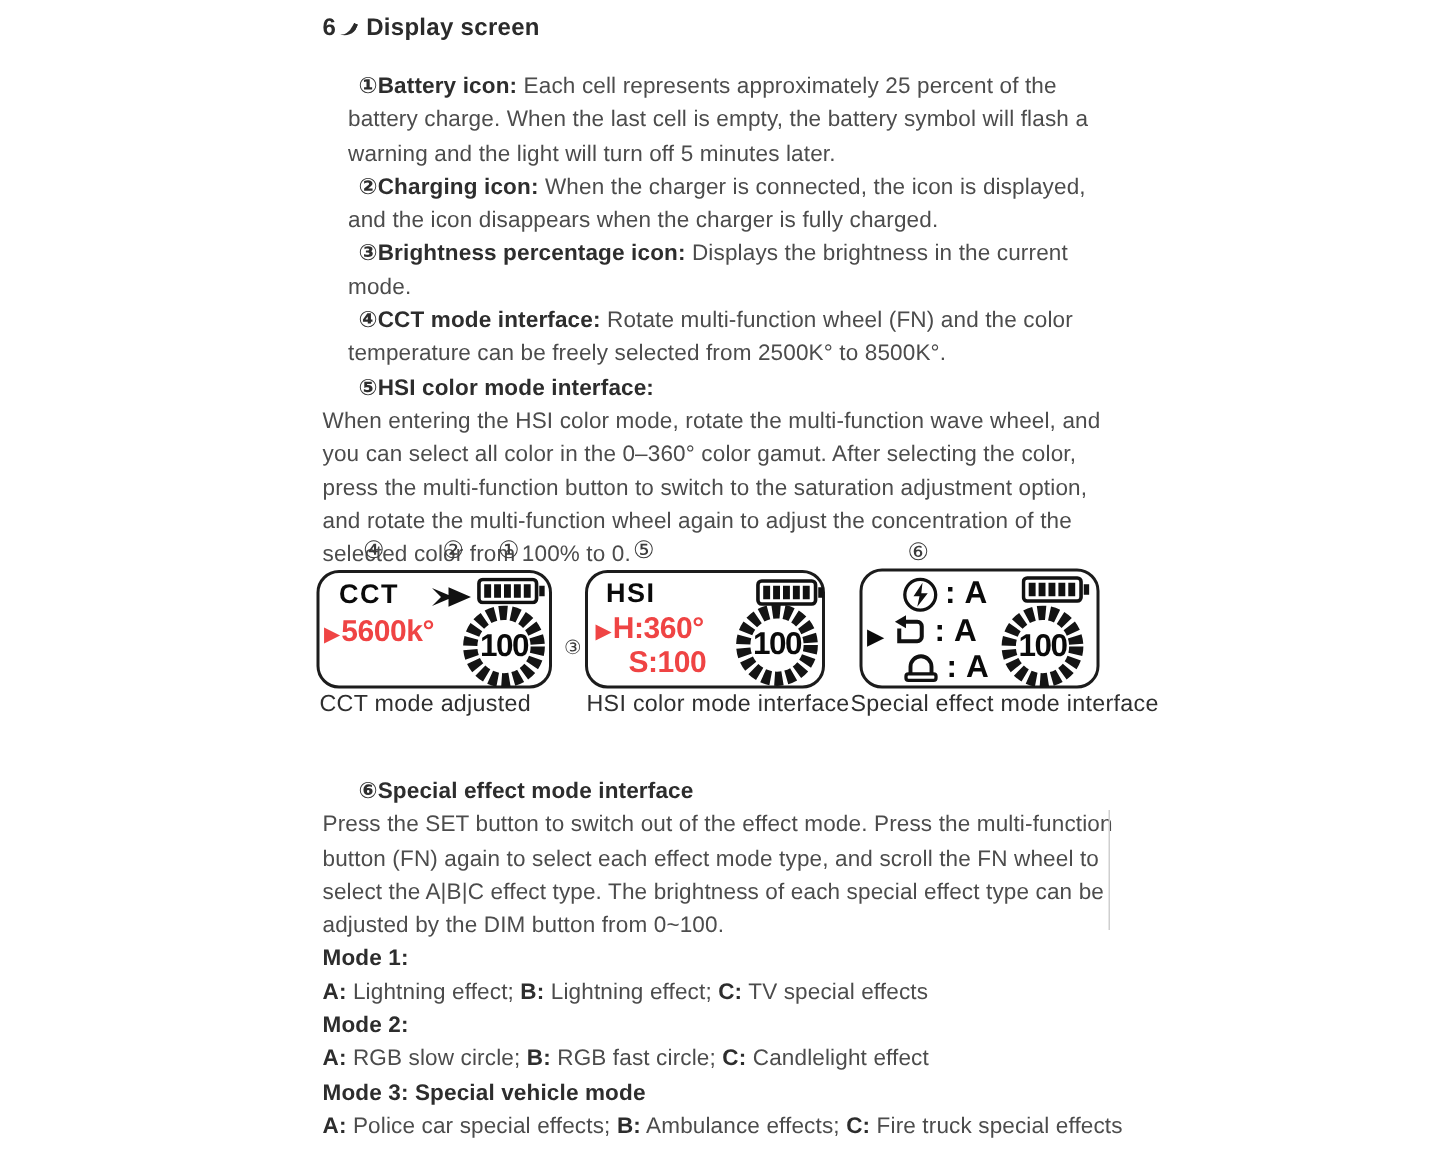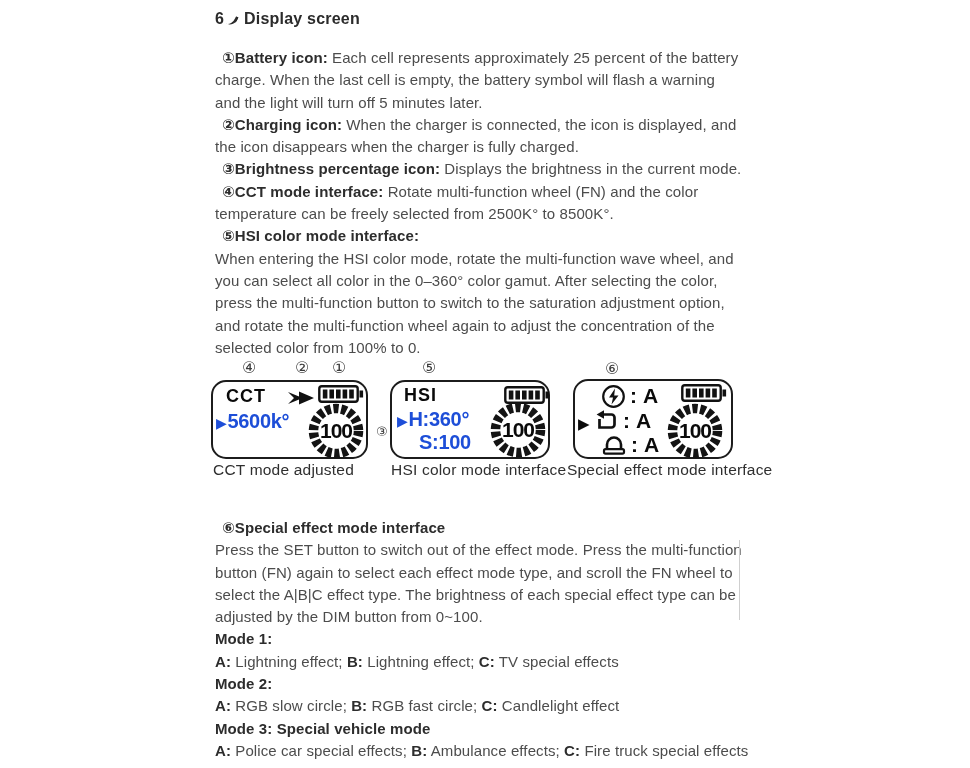--- a/index.html
+++ b/index.html
@@ -15,31 +15,31 @@
     margin:0 0 16px 0; font-size:16px; line-height:24px; font-weight:bold; color:#2b2b2b;
     letter-spacing:0.2px;
   }
   .cjk-comma {
     display:inline-block; width:6px; height:11px; margin:0 7px 0 4px;
     border-right:3px solid #2b2b2b; border-bottom-right-radius:10px;
     transform:rotate(24deg); position:relative; top:2px;
   }
   .para { margin:0; font-size:15px; line-height:22.3px; color:#4c4c4c; letter-spacing:0.1px; }
   .para .b, .b { font-weight:bold; color:#2d2d2d; }
-  .indent { text-indent:7px; }
+  .indent { text-indent:7px;margin-left:17px; }
   
   .diagrams { position:absolute; left:211px; top:358px; width:580px; height:125px; }
   .callout { position:absolute; font-size:16px; line-height:16px; color:#3a3a3a; }
   .callout.small { font-size:13px; line-height:13px; }
   .screen {
     position:absolute; top:22px; width:157px; height:79px; background:#fff;
     border:2.6px solid #1c1c1c; border-radius:15px; box-sizing:border-box;
   }
   .scr-mode { position:absolute; font-weight:bold; font-size:18px; line-height:24px; color:#0a0a0a; letter-spacing:1px; }
-  .scr-line { position:absolute; font-weight:bold; font-size:20px; line-height:22px; color:#1d4ed8; white-space:nowrap; letter-spacing:-0.3px; }
+  .scr-line { position:absolute; font-weight:bold; font-size:20px; line-height:22px; color:#ef4444; white-space:nowrap; letter-spacing:-0.3px; }
   .ptr { font-size:14px; margin-right:1px; }
   .battery { position:absolute; }
   .dial { position:absolute; width:58px; height:58px; }
   .dial svg { display:block; }
   .dial-val {
     position:absolute; inset:0; display:flex; align-items:center; justify-content:center;
     font-weight:bold; font-size:21px; color:#0a0a0a; letter-spacing:-1px;
   }
   .fx-rows { position:absolute; left:18px; top:3px; display:flex; flex-direction:column; }
   .fx-row { display:flex; align-items:center; height:24.6px; font-weight:bold; font-size:21px; color:#0a0a0a; }

